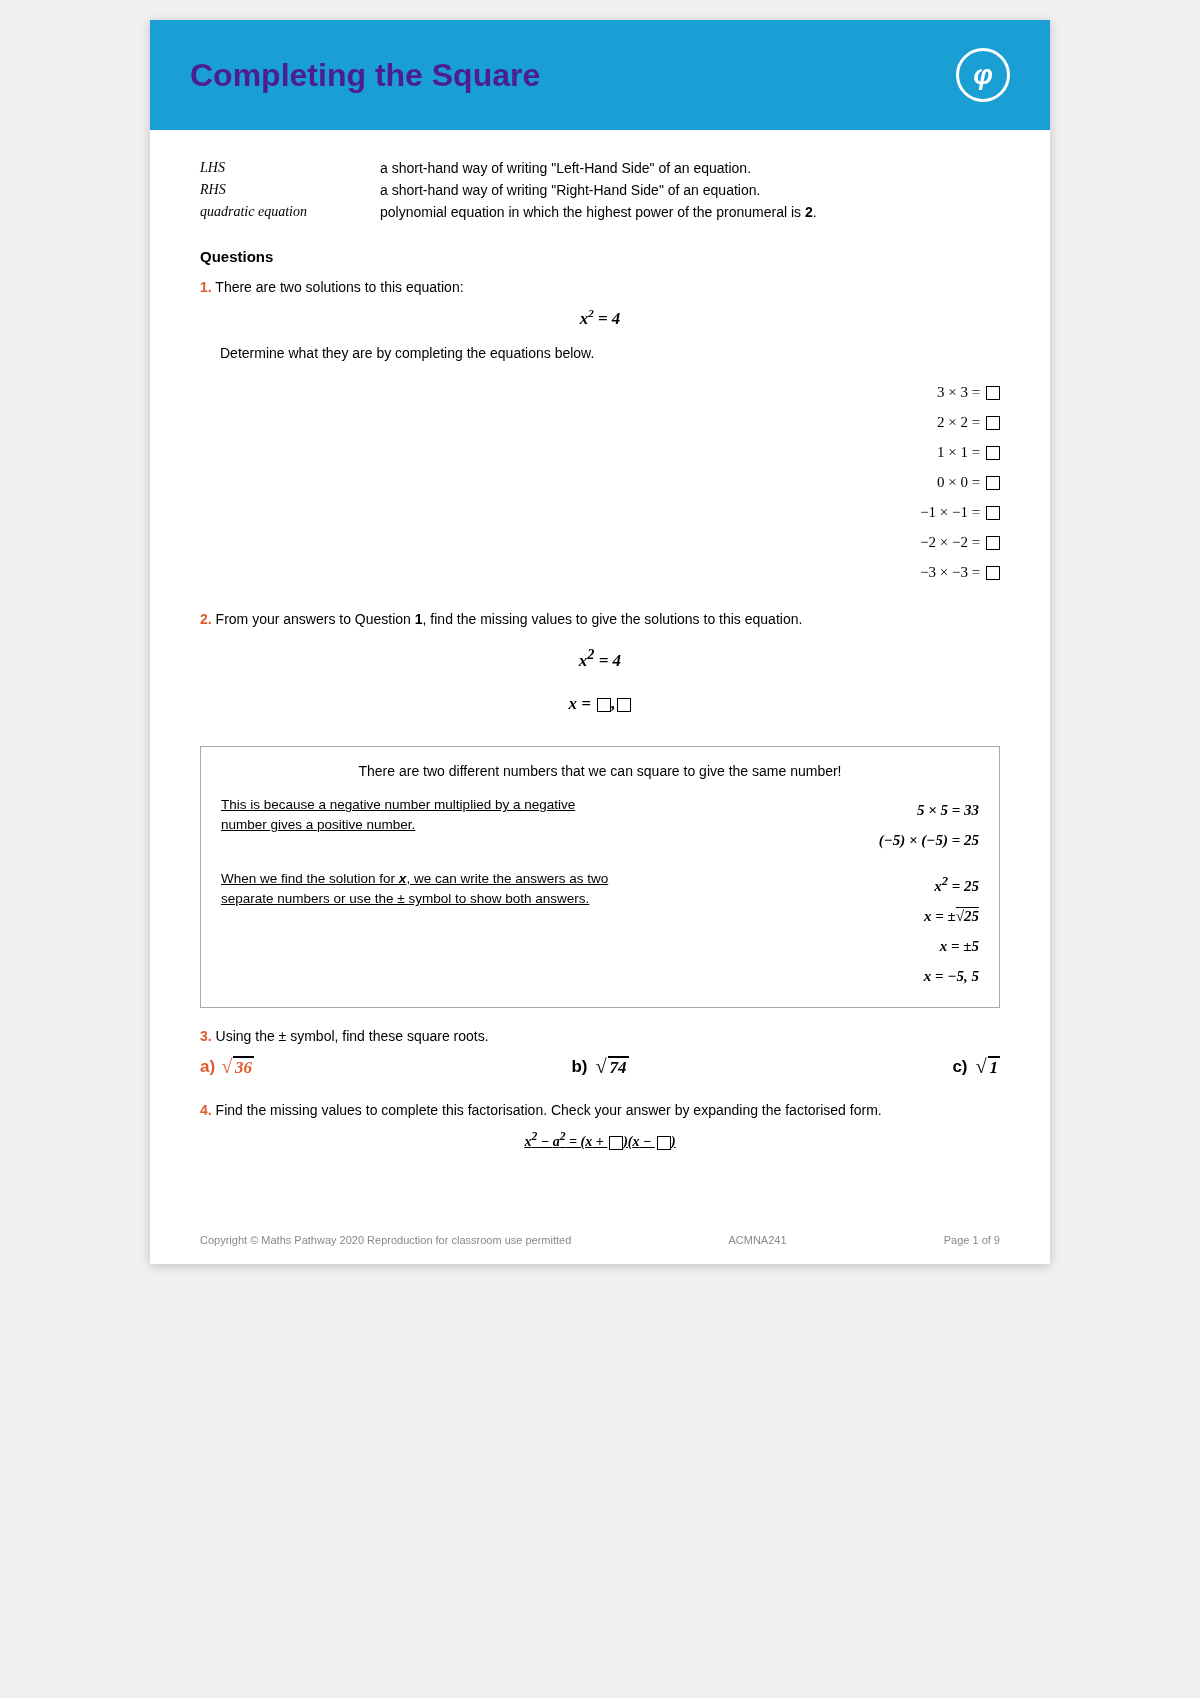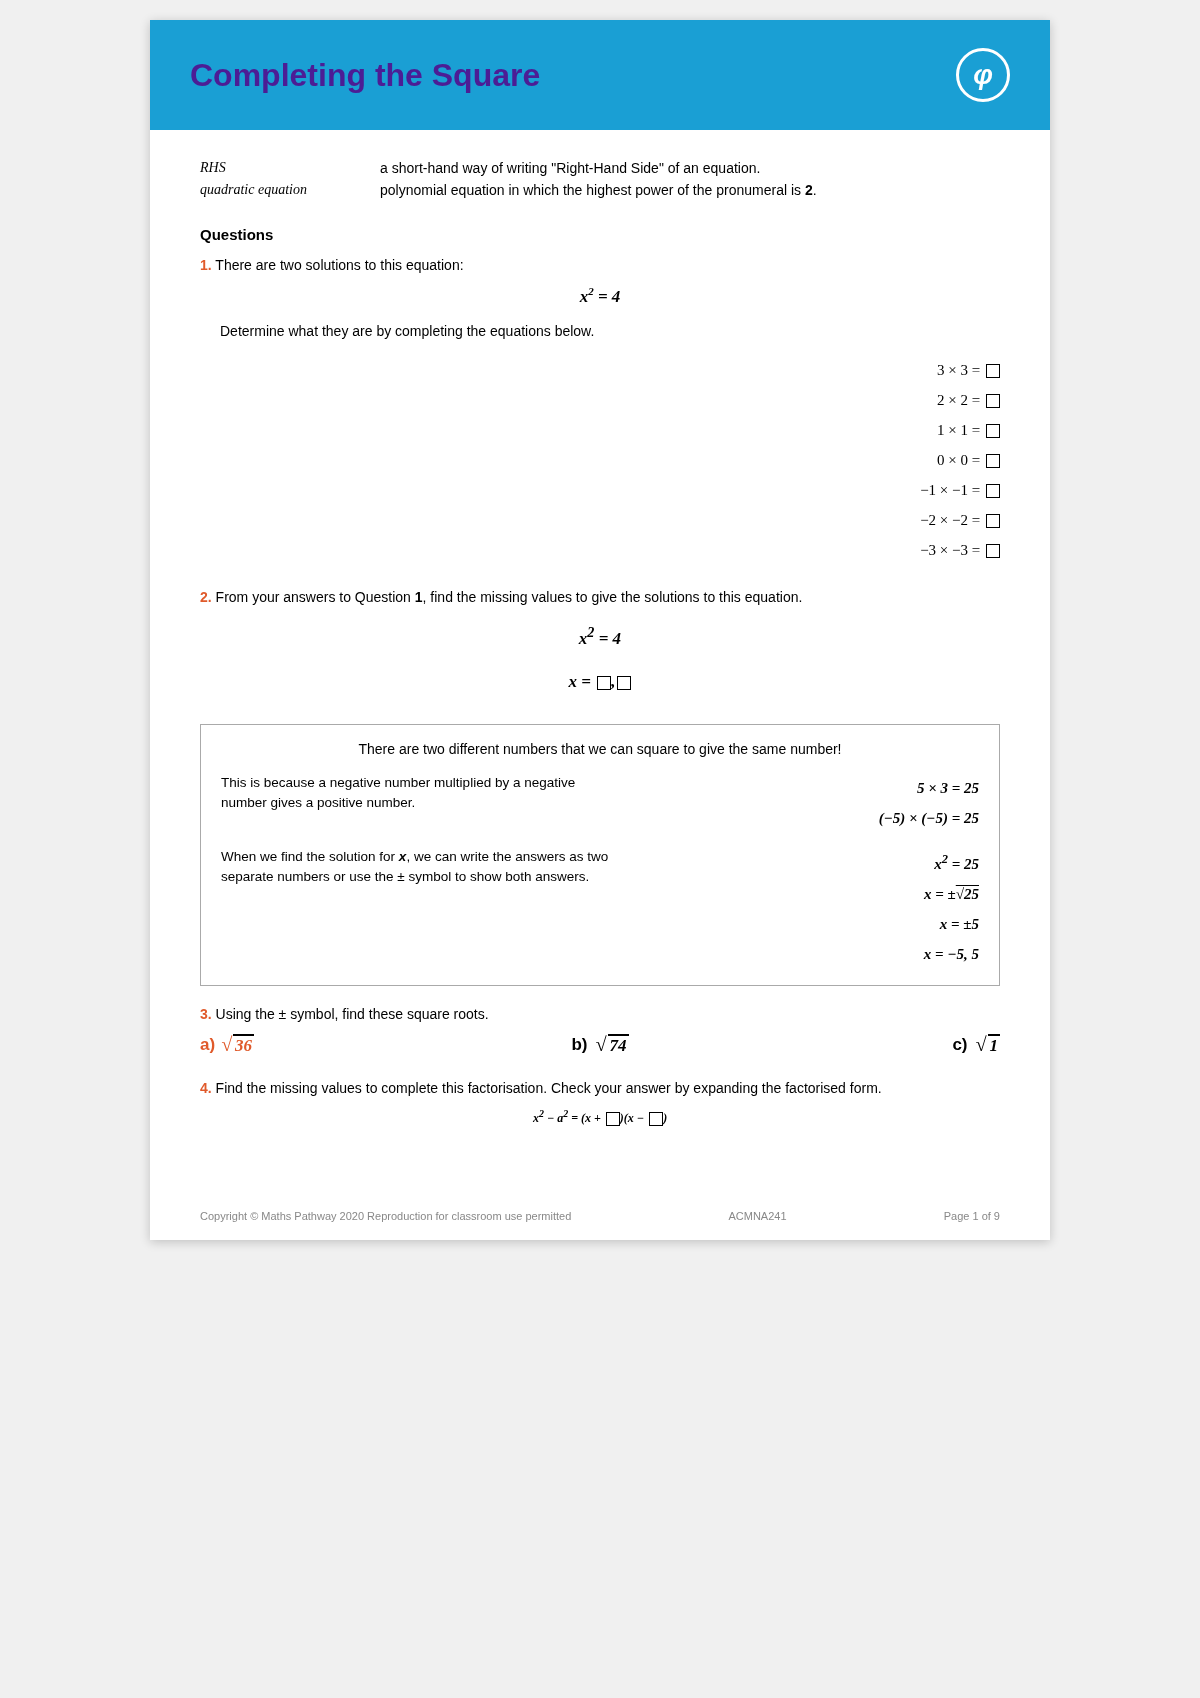--- a/index.html
+++ b/index.html
@@ -164,20 +164,21 @@
 
     .info-section:last-child {
       margin-bottom: 0;
     }
 
     .info-section-text {
       flex: 1.2;
       font-size: 13.5px;
       line-height: 1.5;
       padding-right: 20px;
+      text-decoration: underline;
     }
 
     .info-section-math {
       flex: 1;
       text-align: right;
       font-family: 'Times New Roman', Times, serif;
       font-style: italic;
       font-size: 15px;
       font-weight: bold;
       line-height: 2.0;
@@ -221,40 +222,45 @@
       font-size: 17px;
       font-weight: bold;
       line-height: 2.2;
       margin: 6px 0;
     }
 
     .q4-math {
       text-align: center;
       font-family: 'Times New Roman', Times, serif;
       font-style: italic;
-      font-size: 12px;
+      font-size: 14px;
       font-weight: bold;
       margin: 10px 0;
+      text-decoration: underline;
     }
   </style>
 </head>
 <body>
 
 <div class="page">
 
   <div class="header">
     <span class="header-title">Completing the Square</span>
     <div class="header-logo">φ</div>
   </div>
 
   <div class="content">
 
     <div style="margin-bottom:28px;">
 
       <div class="vocab-table">
+        <div class="vocab-row">
+          <span class="vocab-term">LHS</span>
+          <span class="vocab-def">a short-hand way of writing "Left-Hand Side" of an equation.</span>
+        </div>
         <div class="vocab-row">
           <span class="vocab-term">RHS</span>
           <span class="vocab-def">a short-hand way of writing "Right-Hand Side" of an equation.</span>
         </div>
         <div class="vocab-row">
           <span class="vocab-term">quadratic equation</span>
           <span class="vocab-def">polynomial equation in which the highest power of the pronumeral is <strong>2</strong>.</span>
         </div>
       </div>
     </div>
@@ -297,21 +303,21 @@
           <i>x</i> = <span class="square-box"></span>,<span class="square-box"></span>
         </div>
       </div>
 
       <div class="info-box">
         <div class="info-box-header">There are two different numbers that we can square to give the same number!</div>
 
         <div class="info-section">
           <div class="info-section-text">This is because a negative number multiplied by a negative number gives a positive number.</div>
           <div class="info-section-math">
-            <div>5 × 3 = 25</div>
+            <div>5 × 5 = 33</div>
             <div>(−5) × (−5) = 25</div>
           </div>
         </div>
 
         <div class="info-section" style="margin-top:12px;">
           <div class="info-section-text">
             When we find the solution for <i><strong>x</strong></i>, we can write the answers as two separate numbers or use the ± symbol to show both answers.
           </div>
           <div class="info-section-math">
             <div><i>x</i><sup>2</sup> = 25</div>

